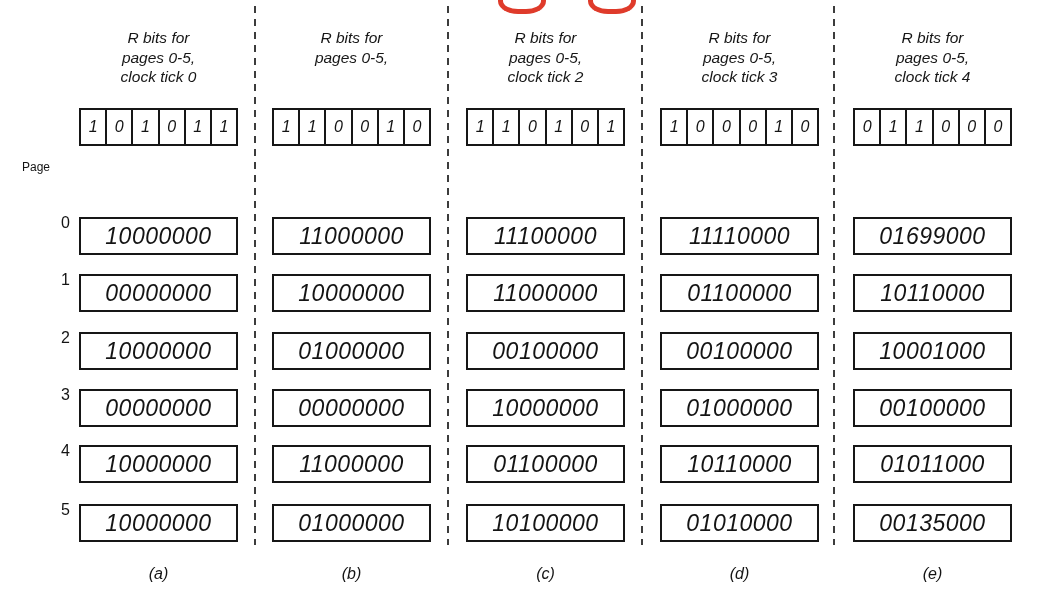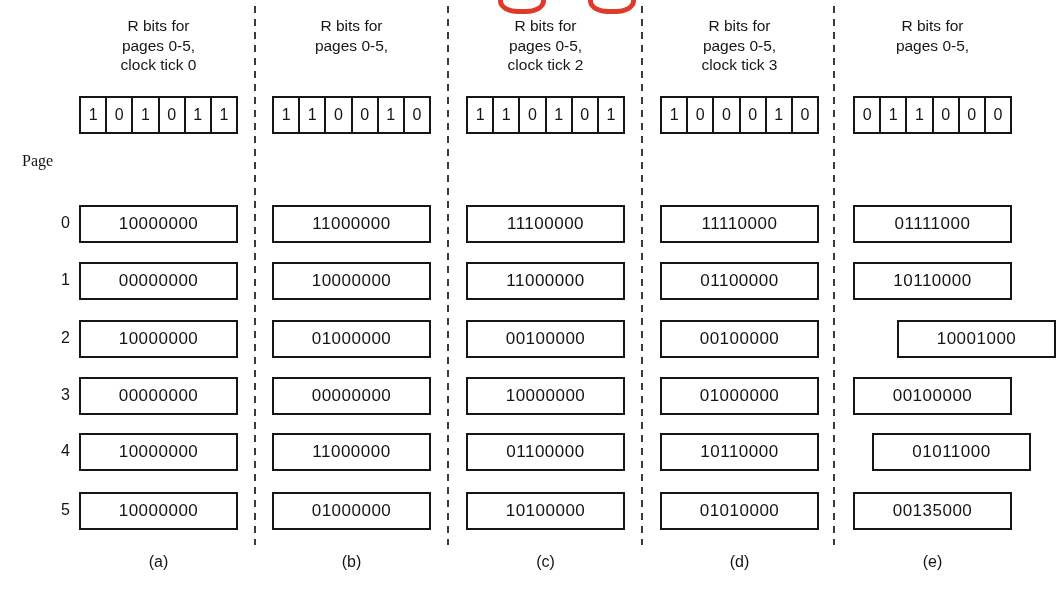--- a/index.html
+++ b/index.html
@@ -8,46 +8,46 @@
     width:1056px;height:592px;
     background:#ffffff;
     font-family:"Liberation Sans","DejaVu Sans",sans-serif;
     color:#141414;
     overflow:hidden;
   }
   .dash-line{
     position:absolute;top:6px;height:539px;width:2px;
     background:repeating-linear-gradient(to bottom,#3c3c3c 0 7px,transparent 7px 13px);
   }
-  .column{position:absolute;top:0;width:159px;height:444px;}
+  .column{position:absolute;top:12px;width:159px;height:444px;font-style:italic;}
   .col-header{
     position:absolute;top:16px;left:0;width:100%;
     text-align:center;font-size:15.5px;line-height:19.5px;color:#161616;
   }
   .rbits-row{
     position:absolute;top:96px;left:0;width:159px;height:38px;
     display:flex;box-sizing:border-box;
   }
   .rbit-cell{
     flex:1;border:2px solid #161616;margin-left:-2px;
     box-sizing:border-box;display:flex;align-items:center;justify-content:center;
     font-size:16px;background:#fff;
   }
   .rbit-cell:first-child{margin-left:0;}
   .counter-box{
     position:absolute;left:0;width:159px;height:38px;
     border:2px solid #161616;box-sizing:border-box;background:#fff;
     display:flex;align-items:center;justify-content:center;
-    font-size:17px;letter-spacing:0.5px;
+    font-size:23px;letter-spacing:0.5px;
   }
   .caption{
     position:absolute;top:553px;left:0;width:100%;
     text-align:center;font-size:16px;
   }
-  .page-label{position:absolute;left:22px;top:152px;font-size:16px;font-family:Liberation Serif, serif;}
+  .page-label{position:absolute;left:22px;top:160px;font-size:12px;}
   .page-num{
     position:absolute;left:30px;width:40px;text-align:right;font-size:16px;
   }
   .red-mark{
     position:absolute;top:-7px;width:38px;height:16px;
     border:5px solid #df3b2b;border-top:none;
     border-bottom-left-radius:20px 13px;
     border-bottom-right-radius:20px 13px;
   }
 </style>
@@ -159,31 +159,32 @@
         <div class="counter-box" style="top: 320px;">00100000</div>
         <div class="counter-box" style="top: 377px;">01000000</div>
         <div class="counter-box" style="top: 433px;">10110000</div>
         <div class="counter-box" style="top: 492px;">01010000</div>
         <div class="caption">(d)</div>
       </div>
       <div class="column" style="left: 853px;">
         <div class="col-header">
           <div>R bits for</div>
           <div>pages 0-5,</div>
+          <div>clock tick 4</div>
         </div>
         <div class="rbits-row">
           <div class="rbit-cell">0</div>
           <div class="rbit-cell">1</div>
           <div class="rbit-cell">1</div>
           <div class="rbit-cell">0</div>
           <div class="rbit-cell">0</div>
           <div class="rbit-cell">0</div>
         </div>
-        <div class="counter-box" style="top: 205px;">01111000</div>
+        <div class="counter-box" style="top: 205px;">01699000</div>
         <div class="counter-box" style="top: 262px;">10110000</div>
-        <div class="counter-box" style="top: 320px; margin-left: 44px;">10001000</div>
+        <div class="counter-box" style="top: 320px;">10001000</div>
         <div class="counter-box" style="top: 377px;">00100000</div>
-        <div class="counter-box" style="top: 433px; margin-left: 19px;">01011000</div>
+        <div class="counter-box" style="top: 433px;">01011000</div>
         <div class="counter-box" style="top: 492px;">00135000</div>
         <div class="caption">(e)</div>
       </div>
     </div>
 </div>
 
 </body></html>

